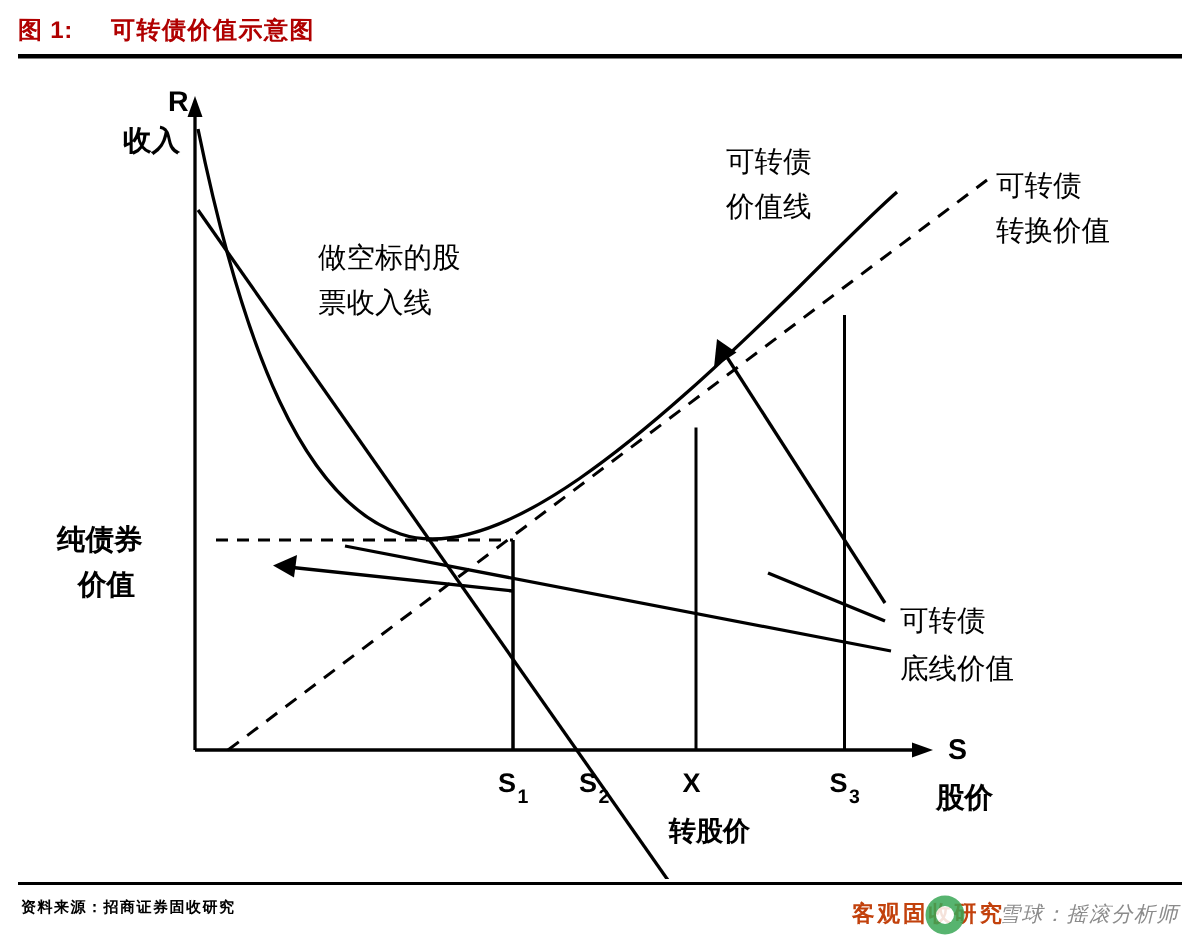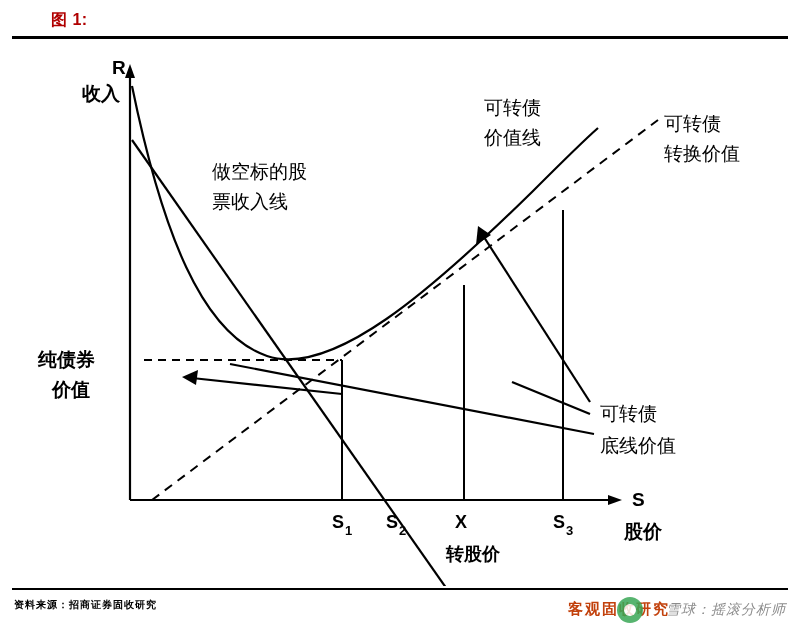--- a/index.html
+++ b/index.html
@@ -9,21 +9,21 @@
     font-family:"Liberation Sans","DejaVu Sans",sans-serif;
     position:relative;
     overflow:hidden;
   }
   
   #figure-header{
     position:absolute;left:12px;top:8px;width:776px;height:30px;
   }
   #fig-label{
     font-size:16px;font-weight:bold;color:#b00000;
-    position:absolute;left:0;top:2px;letter-spacing:0.5px;margin-left:39px;
+    position:absolute;left:0;top:2px;letter-spacing:0.5px;
   }
   #fig-title{
     font-size:16px;font-weight:bold;color:#b00000;
     position:absolute;left:62px;top:2px;letter-spacing:1px;
   }
   #header-rule{
     position:absolute;left:12px;top:36px;width:776px;height:3px;background:#000;
   }
   
   #footer-rule{
@@ -60,20 +60,21 @@
     position:absolute;right:130px;bottom:8px;
     font-size:15px;color:#c2410c;letter-spacing:2px;font-weight:bold;
   }
   .lbl{font-family:"Liberation Sans","DejaVu Sans",sans-serif;}
 </style>
 </head>
 <body>
 
 <div id="figure-header">
   <span id="fig-label" class="lbl">图 1:</span>
+  <span id="fig-title" class="lbl">可转债价值示意图</span>
 </div>
 <div id="header-rule"></div>
 
 <div id="chart-area">
 <svg id="chart-svg" width="776" height="544" viewBox="0 0 776 544" xmlns="http://www.w3.org/2000/svg">
 
   <g>
 
     <line x1="118" y1="30" x2="118" y2="458" stroke="#000" stroke-width="2.2"></line>
     <polygon points="118,22 113,36 123,36" fill="#000"></polygon>

